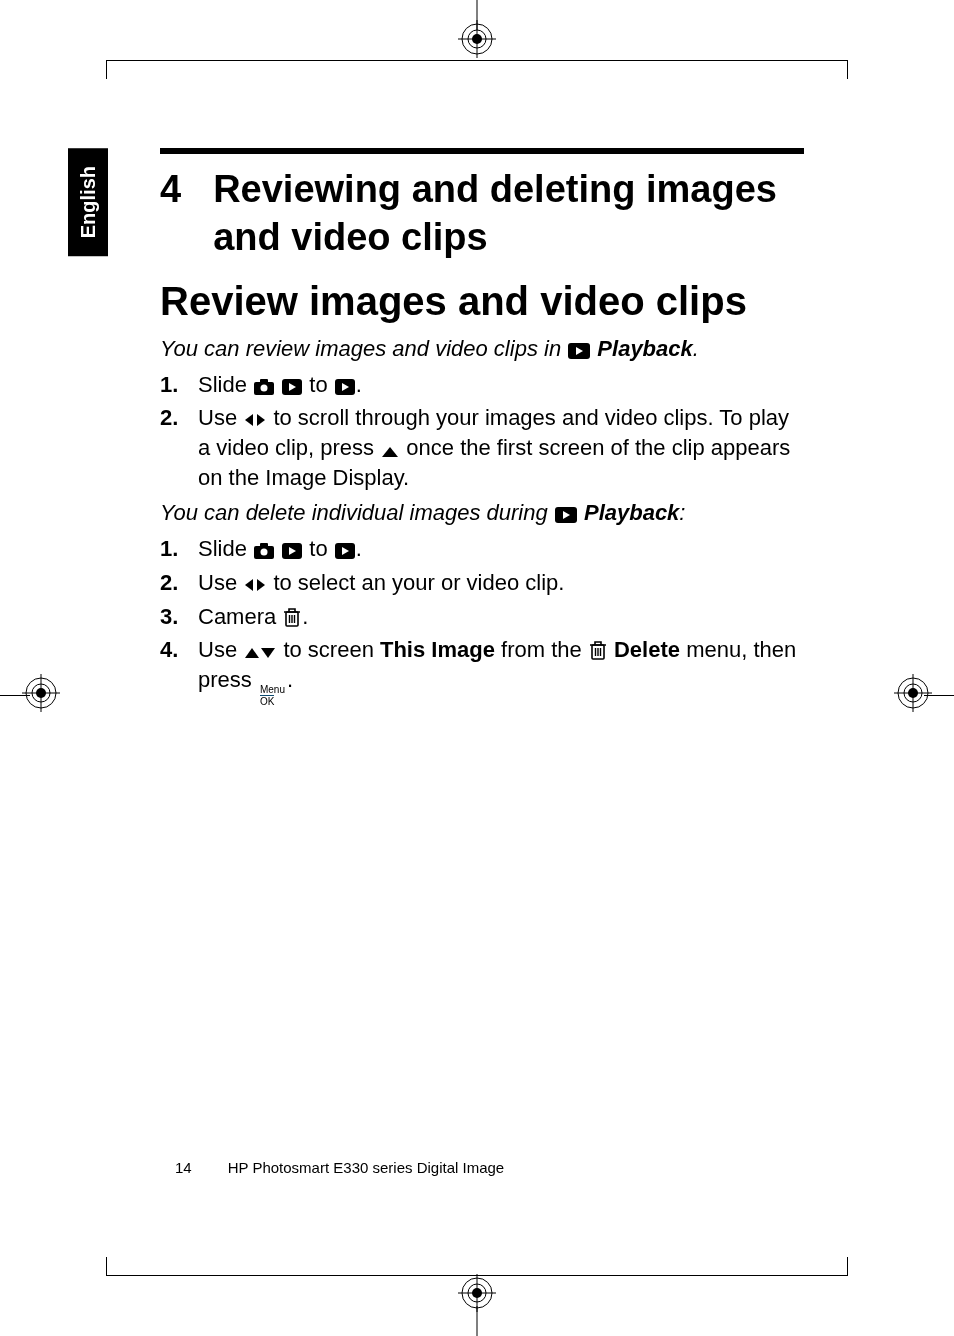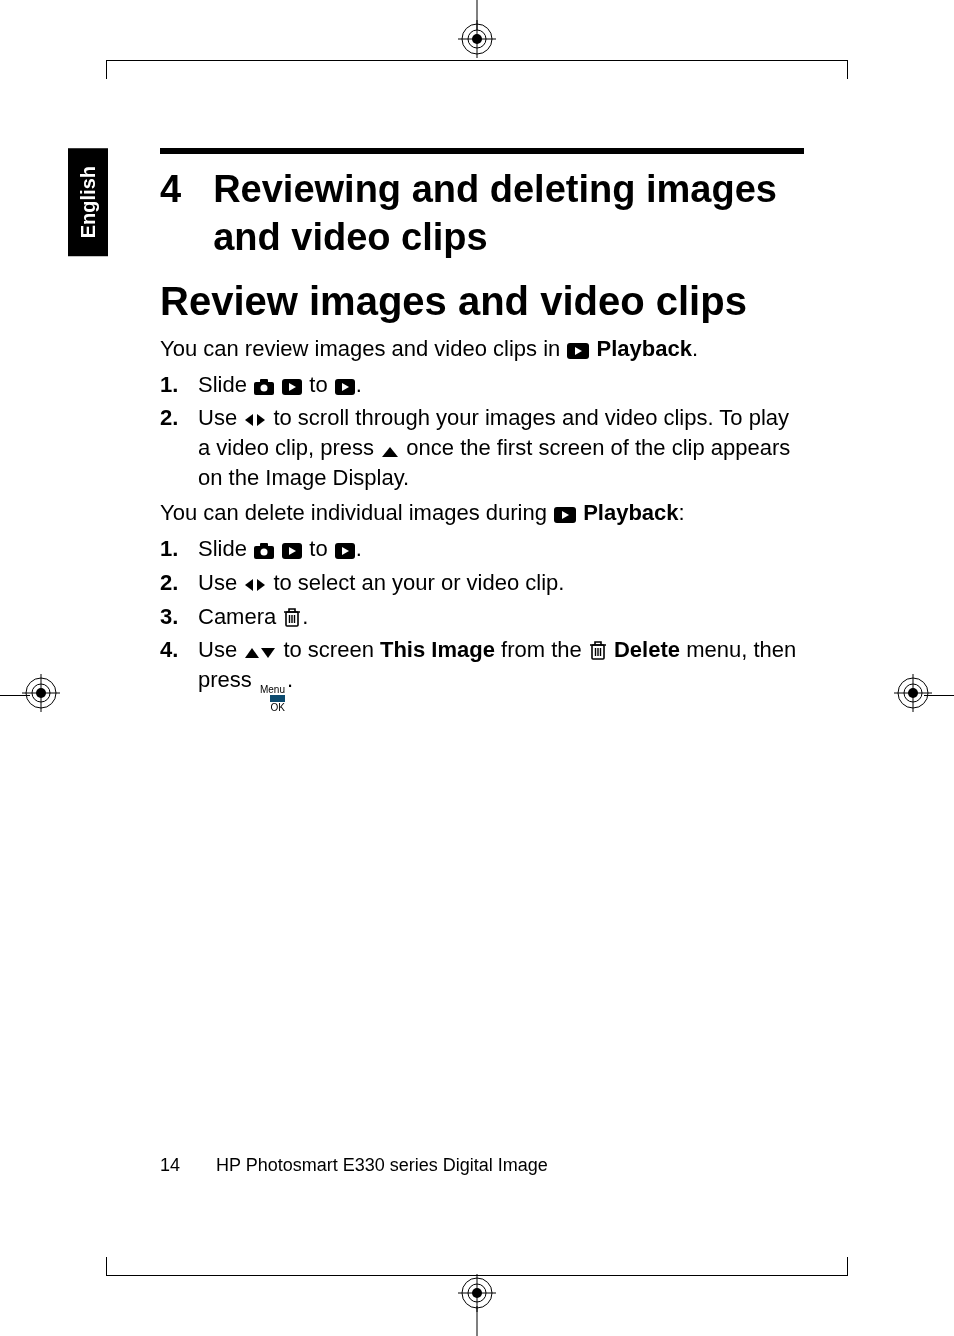--- a/index.html
+++ b/index.html
@@ -42,31 +42,31 @@
       display: flex;
       align-items: center;
       justify-content: flex-start;
       transform: rotate(180deg);
     }
     .rule { height: 6px; background: #000; margin-bottom: 12px; }
     h1 { font-size: 38px; font-weight: bold; line-height: 1.25; display: flex; gap: 32px; margin-bottom: 18px; }
     .chnum { flex-shrink: 0; }
     h2 { font-size: 40px; font-weight: bold; margin-top: 14px; margin-bottom: 10px; }
     p, li { font-size: 22px; line-height: 1.35; }
-    p { margin-bottom: 6px; }
+    p { margin-bottom: 6px; font-style: italic; }
     ol { list-style: none; margin-top: 6px; margin-bottom: 6px; }
     ol li { display: flex; gap: 14px; margin-bottom: 4px; }
     ol li .num { font-weight: bold; min-width: 24px; }
     ol li .txt { flex: 1; }
     .bold { font-weight: bold; }
-    .footer { position: absolute; bottom: 0; left: 0; font-size: 18px; display: flex; gap: 36px; }
+    .footer { position: absolute; bottom: 0; left: 15px; font-size: 15px; display: flex; gap: 36px; }
     .pgnum { }
     .inline-icon { display: inline-flex; vertical-align: -3px; margin: 0 1px; }
-    .menu-ok { display: inline-flex; flex-direction: column; align-items: flex-end; font-size: 10px; line-height: 1; vertical-align: -6px; margin: 0 2px; }
-    .menu-ok .okline { border-top: 7px solid #0c4a6e; padding-top: 1px; }
+    .menu-ok { display: inline-flex; flex-direction: column; align-items: flex-start; font-size: 10px; line-height: 1; vertical-align: -6px; margin: 0 2px; }
+    .menu-ok .okline { border-top: 1px solid #0c4a6e; padding-top: 1px; }
   </style>
 </head>
 <body>
 
 <div class="crop-mark-v-top"></div>
 <div class="crop-mark-v-bot"></div>
 <div class="crop-mark-h-left"></div>
 <div class="crop-mark-h-right"></div>
 <div class="corner-top"></div>
 <div class="corner-bot"></div>

